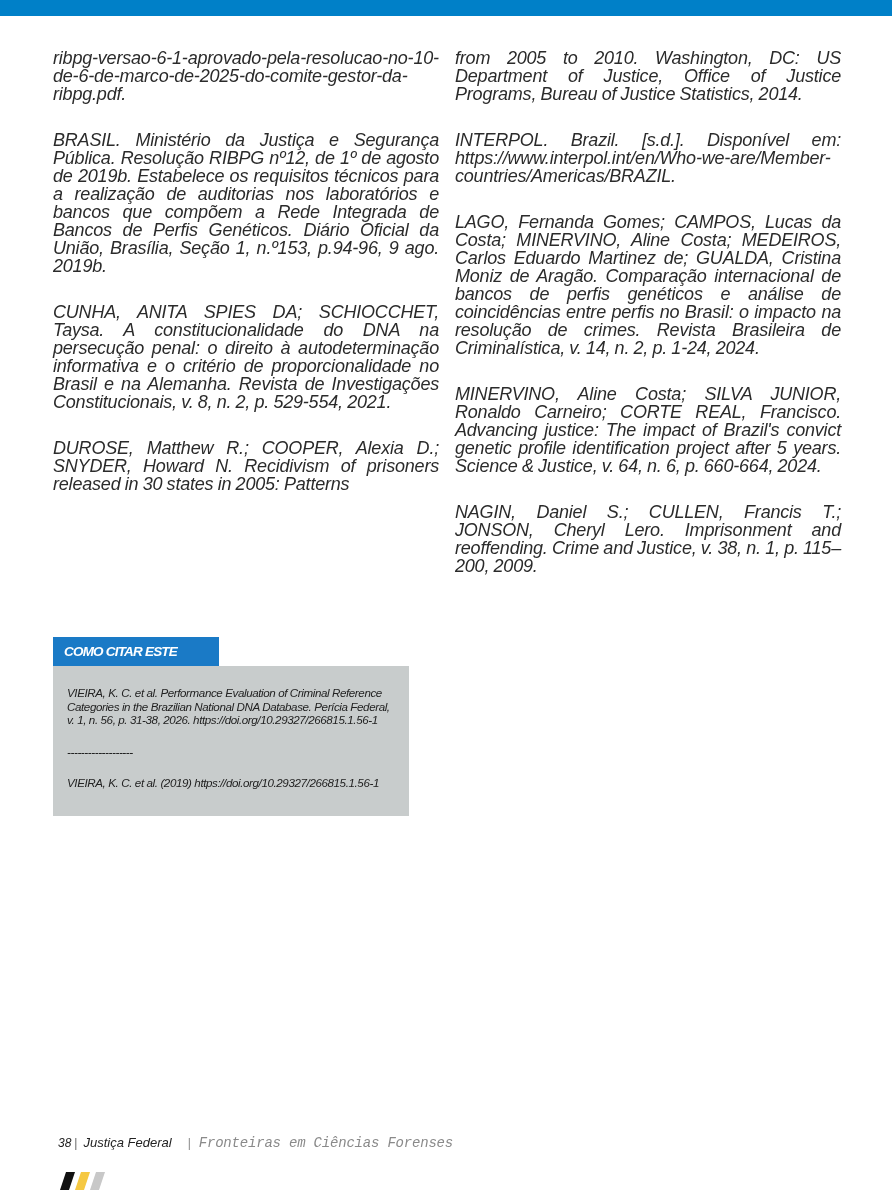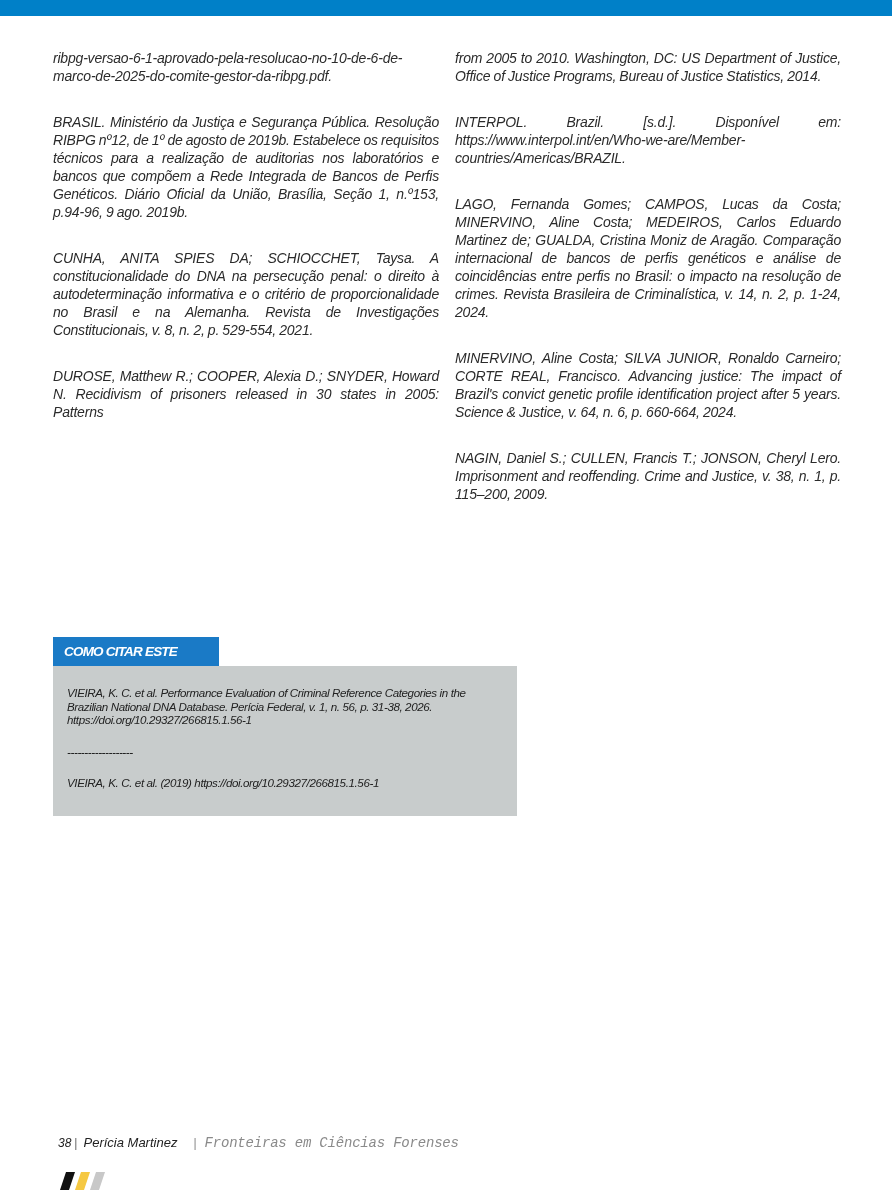--- a/index.html
+++ b/index.html
@@ -6,36 +6,36 @@
   body {
     width: 892px; height: 1190px; position: relative; overflow: hidden;
     background: #ffffff; color: #2b2b2b;
     font-family: "Liberation Sans", sans-serif;
   }
   .top-bar { position: absolute; left: 0; top: 0; width: 892px; height: 16px; background: #0080c8; }
   .col { position: absolute; top: 49px; width: 386px; }
   .col-left { left: 53px; }
   .col-right { left: 455px; }
   .ref {
-    font-style: italic; font-size: 14px; line-height: 18px;
+    font-style: italic; font-size: 18px; line-height: 18px;
     text-align: justify; margin: 0; letter-spacing: -0.2px;
     word-spacing: -0.5px;
   }
   .ref + .ref { margin-top: 28px; }
   .col-left .ref.gap-lg { }
   .col-left .ref.gap-xl { }
 
   .cite-tab {
     position: absolute; left: 53px; top: 637px; width: 166px; height: 29px;
     background: #1a7ac6; color: #ffffff; box-sizing: border-box;
     padding-left: 11px; line-height: 29px;
     font-size: 13.5px; font-weight: bold; font-style: italic; letter-spacing: -0.8px;
   }
   .cite-box {
-    position: absolute; left: 53px; top: 666px; width: 464px; height: 150px;
+    position: absolute; left: 53px; top: 666px; width: 356px; height: 150px;
     background: #c8cccc; box-sizing: border-box; padding: 20px 14px 0 14px;
     font-style: italic; font-size: 11.6px; line-height: 13.5px; color: #222; letter-spacing: -0.4px;
   }
   .cite-box p { margin: 0; }
   .cite-sep { margin-top: 18px !important; }
   .cite-short { margin-top: 18px !important; }
 
   .footer { position: absolute; left: 58px; top: 1135px; font-size: 12px; color: #222; white-space: nowrap; }
   .footer .pg { font-size: 12px; font-style: italic; }
   .footer .sep { color: #666; margin: 0 3px; }
@@ -65,20 +65,20 @@
 </div>
 
 <div class="cite-tab">COMO CITAR ESTE ARTIGO</div>
 <div class="cite-box">
   <p>VIEIRA, K. C. et al. Performance Evaluation of Criminal Reference Categories in the Brazilian National DNA Database. Perícia Federal, v. 1, n. 56, p. 31-38, 2026. https://doi.org/10.29327/266815.1.56-1</p>
   <p class="cite-sep">-------------------</p>
   <p class="cite-short">VIEIRA, K. C. et al. (2019) https://doi.org/10.29327/266815.1.56-1</p>
 </div>
 
 <div class="footer">
-  <span class="pg">38</span><span class="sep">|</span><span class="journal">Perícia Martinez</span><span class="sep2">|</span><span class="tagline">Fronteiras em Ciências Forenses</span>
+  <span class="pg">38</span><span class="sep">|</span><span class="journal">Justiça Federal</span><span class="sep2">|</span><span class="tagline">Fronteiras em Ciências Forenses</span>
 </div>
 
 <svg class="logo" viewBox="0 0 46 18">
   <polygon points="6,0 15,0 9,18 0,18" fill="#111111"></polygon>
   <polygon points="21,0 30,0 24,18 15,18" fill="#f5c842"></polygon>
   <polygon points="36,0 45,0 39,18 30,18" fill="#c8c8c8"></polygon>
 </svg>
 
 </body></html>

